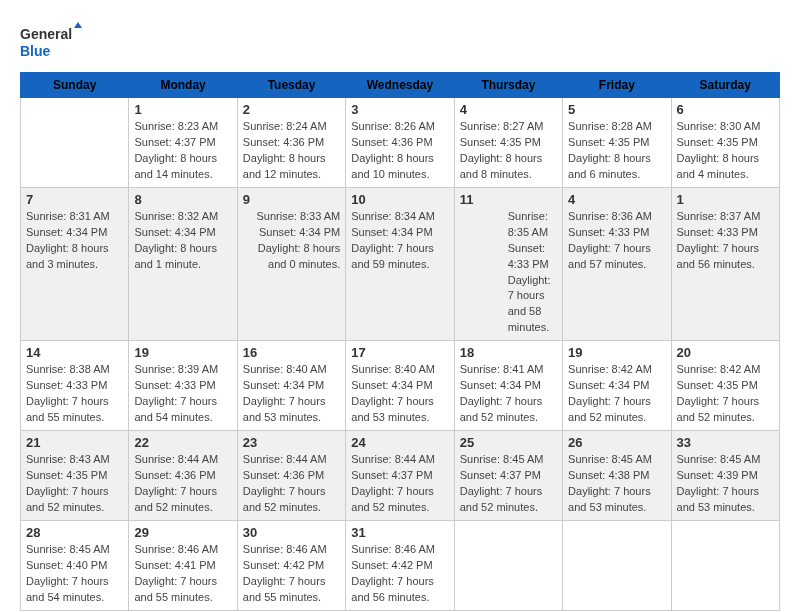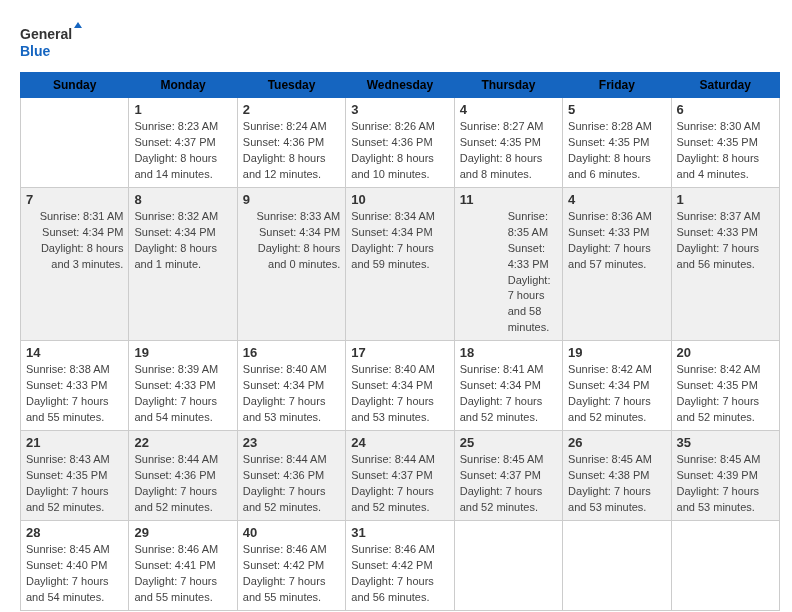--- a/index.html
+++ b/index.html
@@ -157,21 +157,21 @@
             <span class="day-number">6</span>
             <div class="day-info" style="white-space: pre-line;">Sunrise: 8:30 AM
 Sunset: 4:35 PM
 Daylight: 8 hours
 and 4 minutes.</div>
           </td>
         </tr>
         <tr class="alt-row">
           <td>
             <span class="day-number">7</span>
-            <div class="day-info" style="white-space: pre-line; text-align: right;">Sunrise: 8:31 AM
+            <div class="day-info" style="white-space: pre-line;">Sunrise: 8:31 AM
 Sunset: 4:34 PM
 Daylight: 8 hours
 and 3 minutes.</div>
           </td>
           <td>
             <span class="day-number">8</span>
             <div class="day-info" style="white-space: pre-line;">Sunrise: 8:32 AM
 Sunset: 4:34 PM
 Daylight: 8 hours
 and 1 minute.</div>
@@ -300,21 +300,21 @@
 and 52 minutes.</div>
           </td>
           <td>
             <span class="day-number">26</span>
             <div class="day-info" style="white-space: pre-line;">Sunrise: 8:45 AM
 Sunset: 4:38 PM
 Daylight: 7 hours
 and 53 minutes.</div>
           </td>
           <td>
-            <span class="day-number">35</span>
+            <span class="day-number">33</span>
             <div class="day-info" style="white-space: pre-line;">Sunrise: 8:45 AM
 Sunset: 4:39 PM
 Daylight: 7 hours
 and 53 minutes.</div>
           </td>
         </tr>
         <tr class="normal-row">
           <td>
             <span class="day-number">28</span>
             <div class="day-info" style="white-space: pre-line;">Sunrise: 8:45 AM
@@ -323,21 +323,21 @@
 and 54 minutes.</div>
           </td>
           <td>
             <span class="day-number">29</span>
             <div class="day-info" style="white-space: pre-line;">Sunrise: 8:46 AM
 Sunset: 4:41 PM
 Daylight: 7 hours
 and 55 minutes.</div>
           </td>
           <td>
-            <span class="day-number">40</span>
+            <span class="day-number">30</span>
             <div class="day-info" style="white-space: pre-line;">Sunrise: 8:46 AM
 Sunset: 4:42 PM
 Daylight: 7 hours
 and 55 minutes.</div>
           </td>
           <td>
             <span class="day-number">31</span>
             <div class="day-info" style="white-space: pre-line;">Sunrise: 8:46 AM
 Sunset: 4:42 PM
 Daylight: 7 hours

